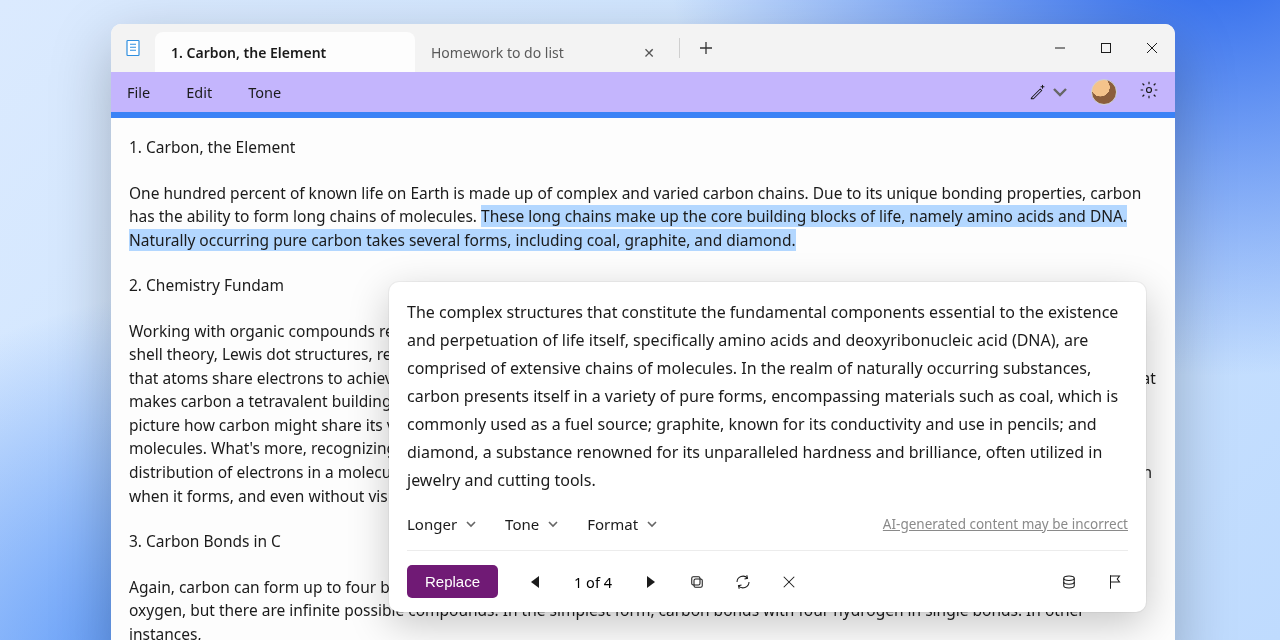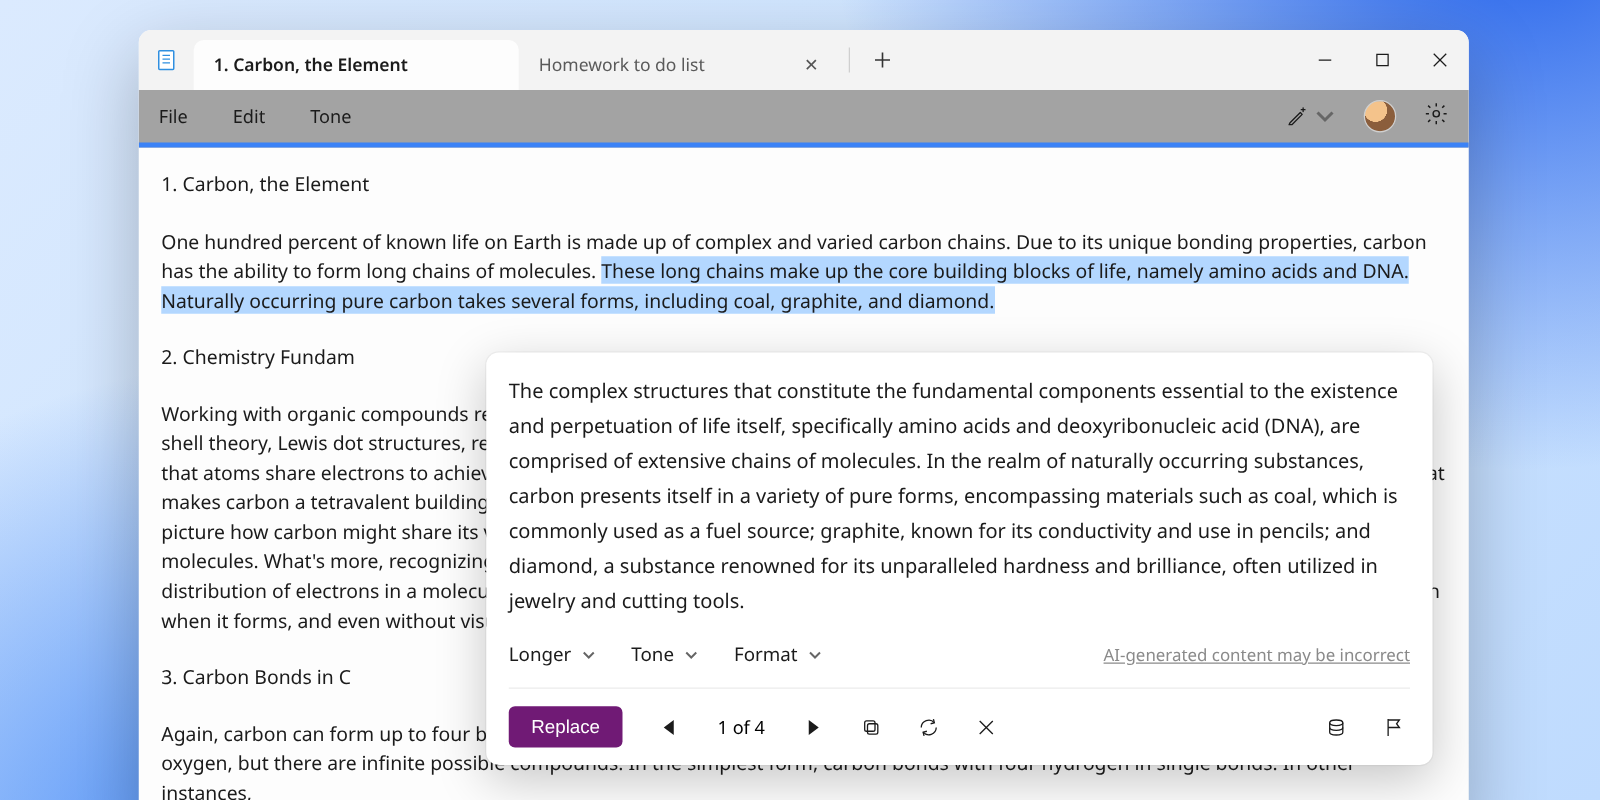--- a/index.html
+++ b/index.html
@@ -45,22 +45,22 @@
   .tab-divider { width:1px; height:20px; background:#cfcfcf; align-self:center; margin:0 10px 0 4px; }
   .newtab { align-self:center; width:32px; height:32px; display:flex;align-items:center;justify-content:center; color:#333; border-radius:4px; }
   .win-controls { margin-left:auto; display:flex; }
   .win-btn { width:46px; height:48px; display:flex;align-items:center;justify-content:center; color:#1b1b1b; }
   .win-btn svg { width:12px; height:12px; stroke:#1b1b1b; stroke-width:1; fill:none; }
 
   
   .menubar {
     height:46px; display:flex; align-items:center; gap:36px;
     padding: 0 16px;
-    border-bottom:4px solid #3b82f6;
-    background:#a3a3a3;
+    border-bottom:6px solid #3b82f6;
+    background:#c4b5fd;
     font-size:14.5px; color:#1b1b1b;
   }
   .menubar .spacer { flex:1; }
   .menu-item { }
   .right-tools { display:flex; align-items:center; gap:22px; }
   .ai-btn { display:flex; align-items:center; gap:4px; }
   .ai-btn svg { width:18px; height:18px; }
   .avatar { width:26px; height:26px; border-radius:50%; background: radial-gradient(circle at 35% 30%, #f4c38b 0 40%, #8b5e3c 41% 100%); border:1px solid #d0d0d0; }
   .gear svg { width:20px; height:20px; stroke:#1b1b1b; fill:none; stroke-width:1.4; }
 

